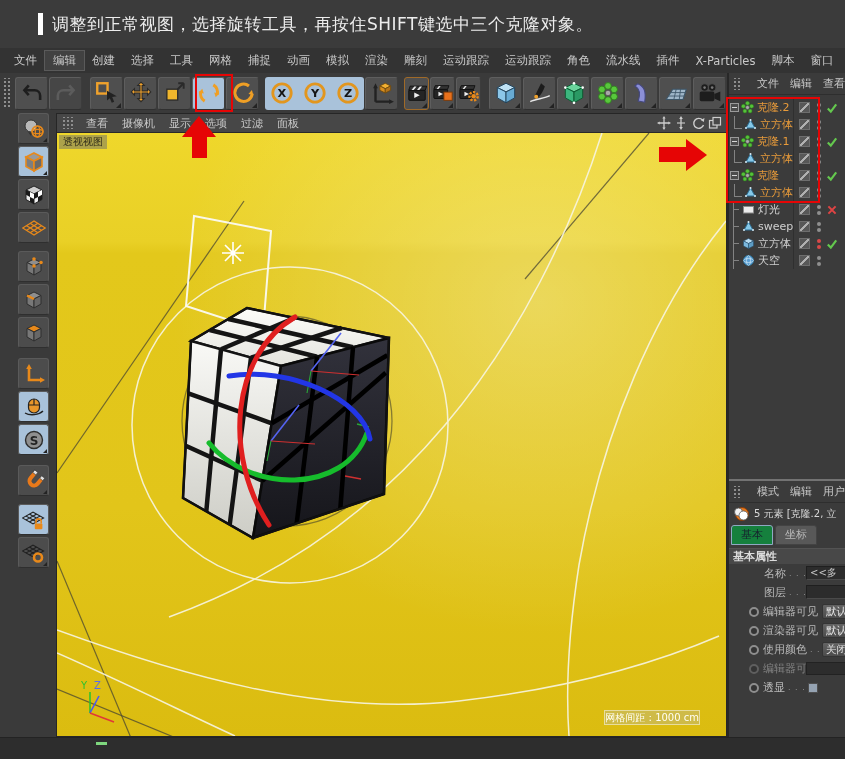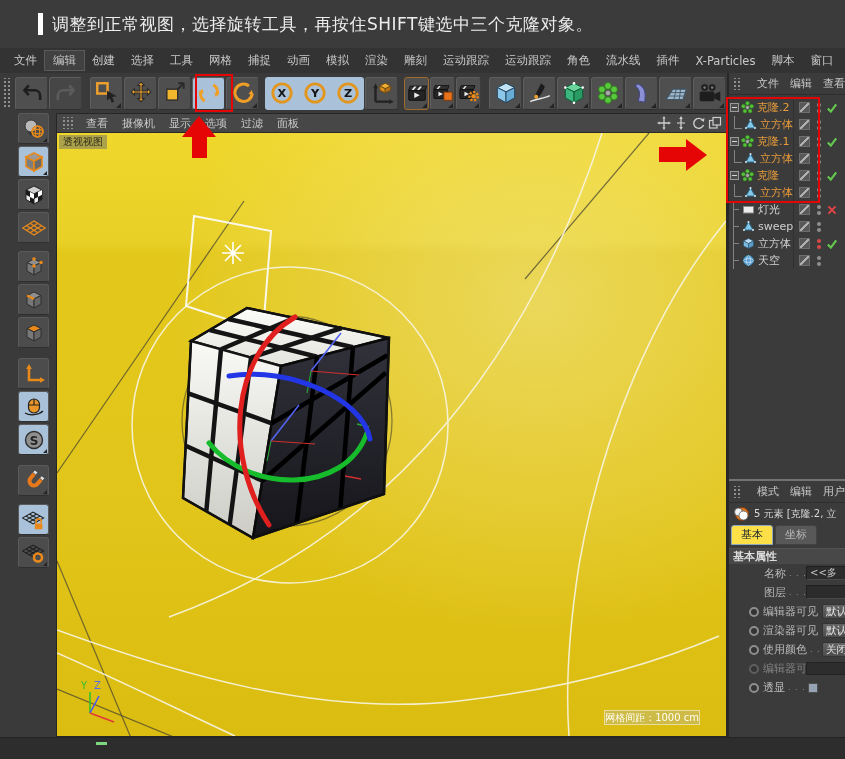--- a/index.html
+++ b/index.html
@@ -68,21 +68,21 @@
           background:linear-gradient(135deg,#585858 42%,#b0b0b0 42%,#b0b0b0 56%,#585858 56%)}
 .vis-dots{display:flex;flex-direction:column;gap:2px;margin-left:7px;flex:none}
 .vis-dots i{width:4px;height:4px;border-radius:50%;background:#8f8f8f}
 .vis-dots.red i{background:#d84848}
 .ostatus{width:12px;height:12px;margin-left:5px;flex:none;display:flex}
 
 .am-sel{height:22px;display:flex;align-items:center;gap:4px;padding-left:3px;overflow:hidden}
 .am-sel span{white-space:nowrap;color:#d8d8d8;font-size:10px}
 .am-tabs{height:20px;display:flex;align-items:flex-end;gap:2px;padding-left:2px}
 .atab{padding:1px 9px 2px;font-size:11px;background:#585858;color:#b8b8b8;border-radius:3px 3px 0 0;border:1px solid #434343}
-.atab.active{background:#fde047;color:#16222e;border-color:#8fa9c2}
+.atab.active{background:#15803d;color:#16222e;border-color:#8fa9c2}
 .am-section{height:16px;background:#484848;color:#dcdcdc;font-weight:bold;font-size:11px;
             padding-left:4px;display:flex;align-items:center;margin-top:3px;border-top:1px solid #535353}
 .arow{height:19px;display:flex;align-items:center;position:relative;padding-left:20px}
 .alabel{color:#b9b9b9;font-size:11px;white-space:nowrap}
 .alabel.dim{color:#828282}
 .ind{margin-left:15px}
 .aleader{color:#909090;font-size:8px;letter-spacing:1px;margin-left:3px;overflow:hidden;white-space:nowrap;flex:none;width:18px}
 .aradio{width:10px;height:10px;border-radius:50%;border:2px solid #8e8e8e;background:#343434;margin-right:4px;flex:none}
 .aradio.dim{border-color:#5f5f5f}
 .ainput{position:absolute;left:77px;top:2px;width:45px;height:14px;background:#2c2c2c;border:1px solid #1f1f1f;

